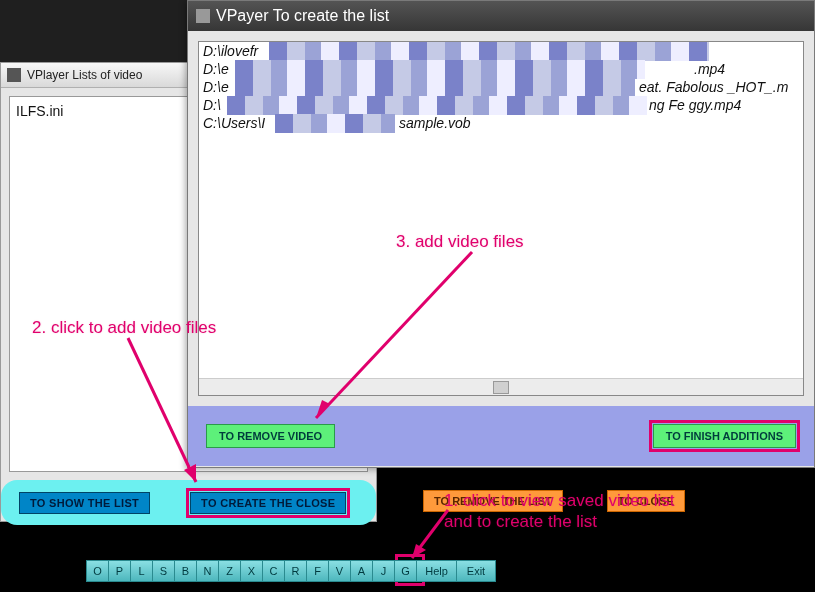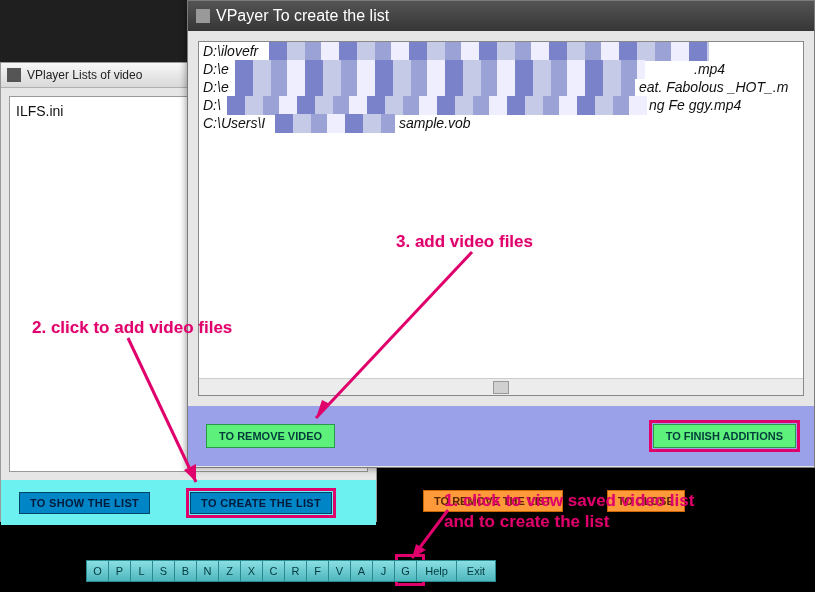--- a/index.html
+++ b/index.html
@@ -52,20 +52,21 @@
     font-size: 14px;
     padding: 2px;
   }
   .lists-footer {
     background: #6cf0f0;
     height: 45px;
     display: flex;
     align-items: center;
     padding: 0 18px;
     gap: 40px;
+    border-radius: 16px;
   }
   .mini-btn {
     background: #0085c7;
     color: #001a3a;
     font-size: 11px;
     font-weight: bold;
     padding: 4px 10px;
     border: 1px solid #004466;
     cursor: pointer;
     letter-spacing: 0.3px;
@@ -179,21 +180,21 @@
     font-size: 11px;
     font-weight: bold;
     padding: 4px 10px;
     border: 1px solid #cc6600;
   }
 
   
   .anno {
     position: absolute;
     color: #e0006c;
-    font-weight: bold;
+    font-weight: normal;
     font-size: 17px;
     text-shadow: 0 0 2px rgba(224,0,108,0.2);
     pointer-events: none;
     white-space: nowrap;
   }
   svg.arrow {
     position: absolute;
     pointer-events: none;
     overflow: visible;
   }
@@ -251,21 +252,21 @@
 <div class="lists-window">
   <div class="titlebar">
     <span class="icon"></span>
     <span>VPlayer Lists of video</span>
   </div>
   <div class="lists-body">
     <div class="item">ILFS.ini</div>
   </div>
   <div class="lists-footer">
     <button class="mini-btn">TO SHOW THE LIST</button>
-    <button class="mini-btn create-highlight">TO CREATE THE LIST</button>
+    <button class="mini-btn create-highlight">TO CREATE THE CLOSE</button>
   </div>
 </div>
 
 <div class="orange-row">
   <button class="orange-btn">TO REMOVE THE LIST</button>
   <button class="orange-btn">TO CLOSE</button>
 </div>
 
 <div class="create-window">
   <div class="create-titlebar">

